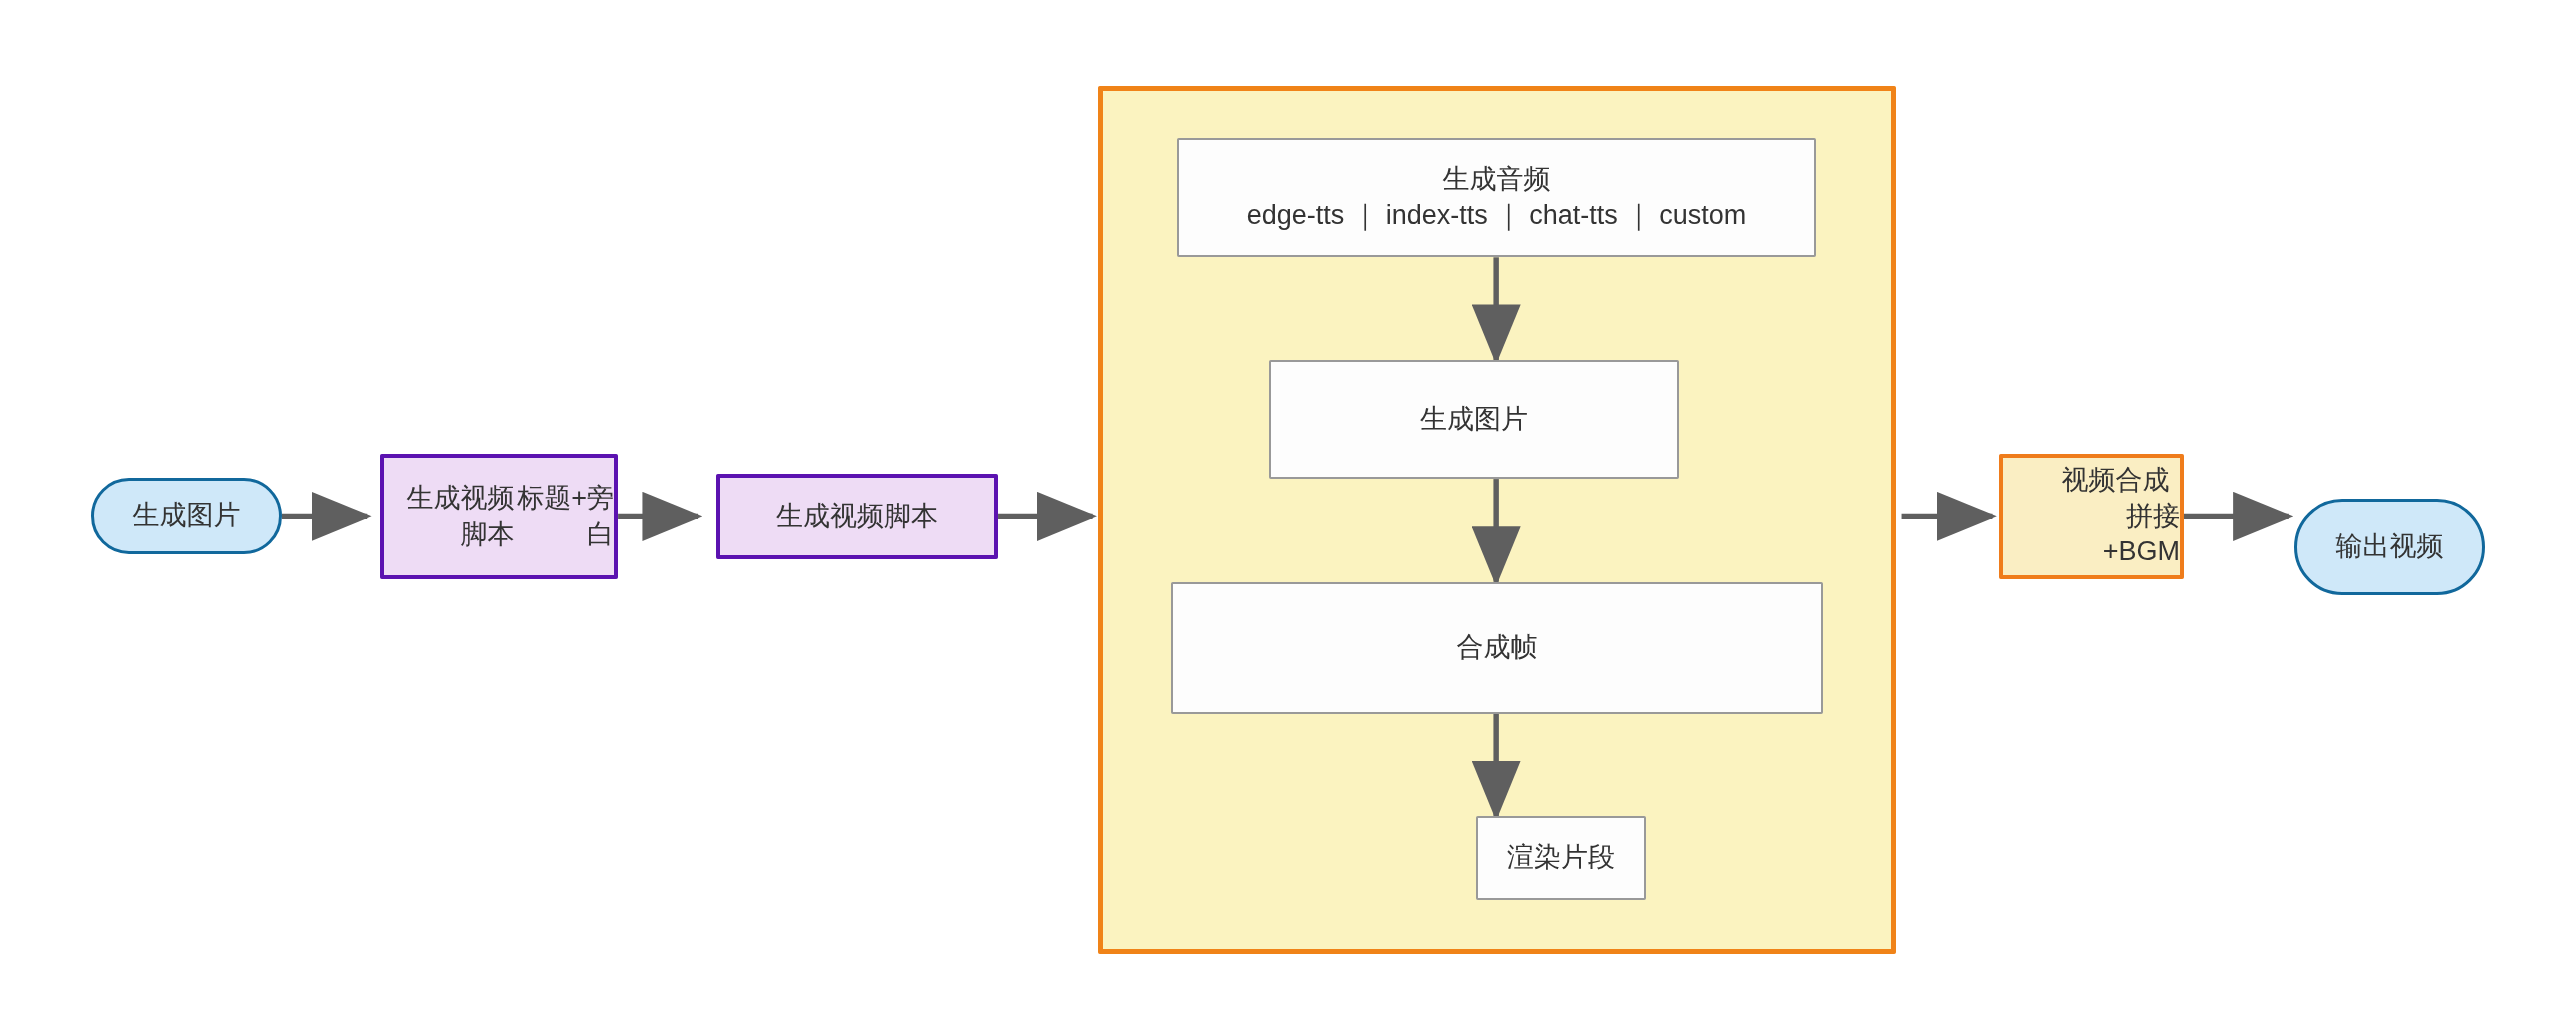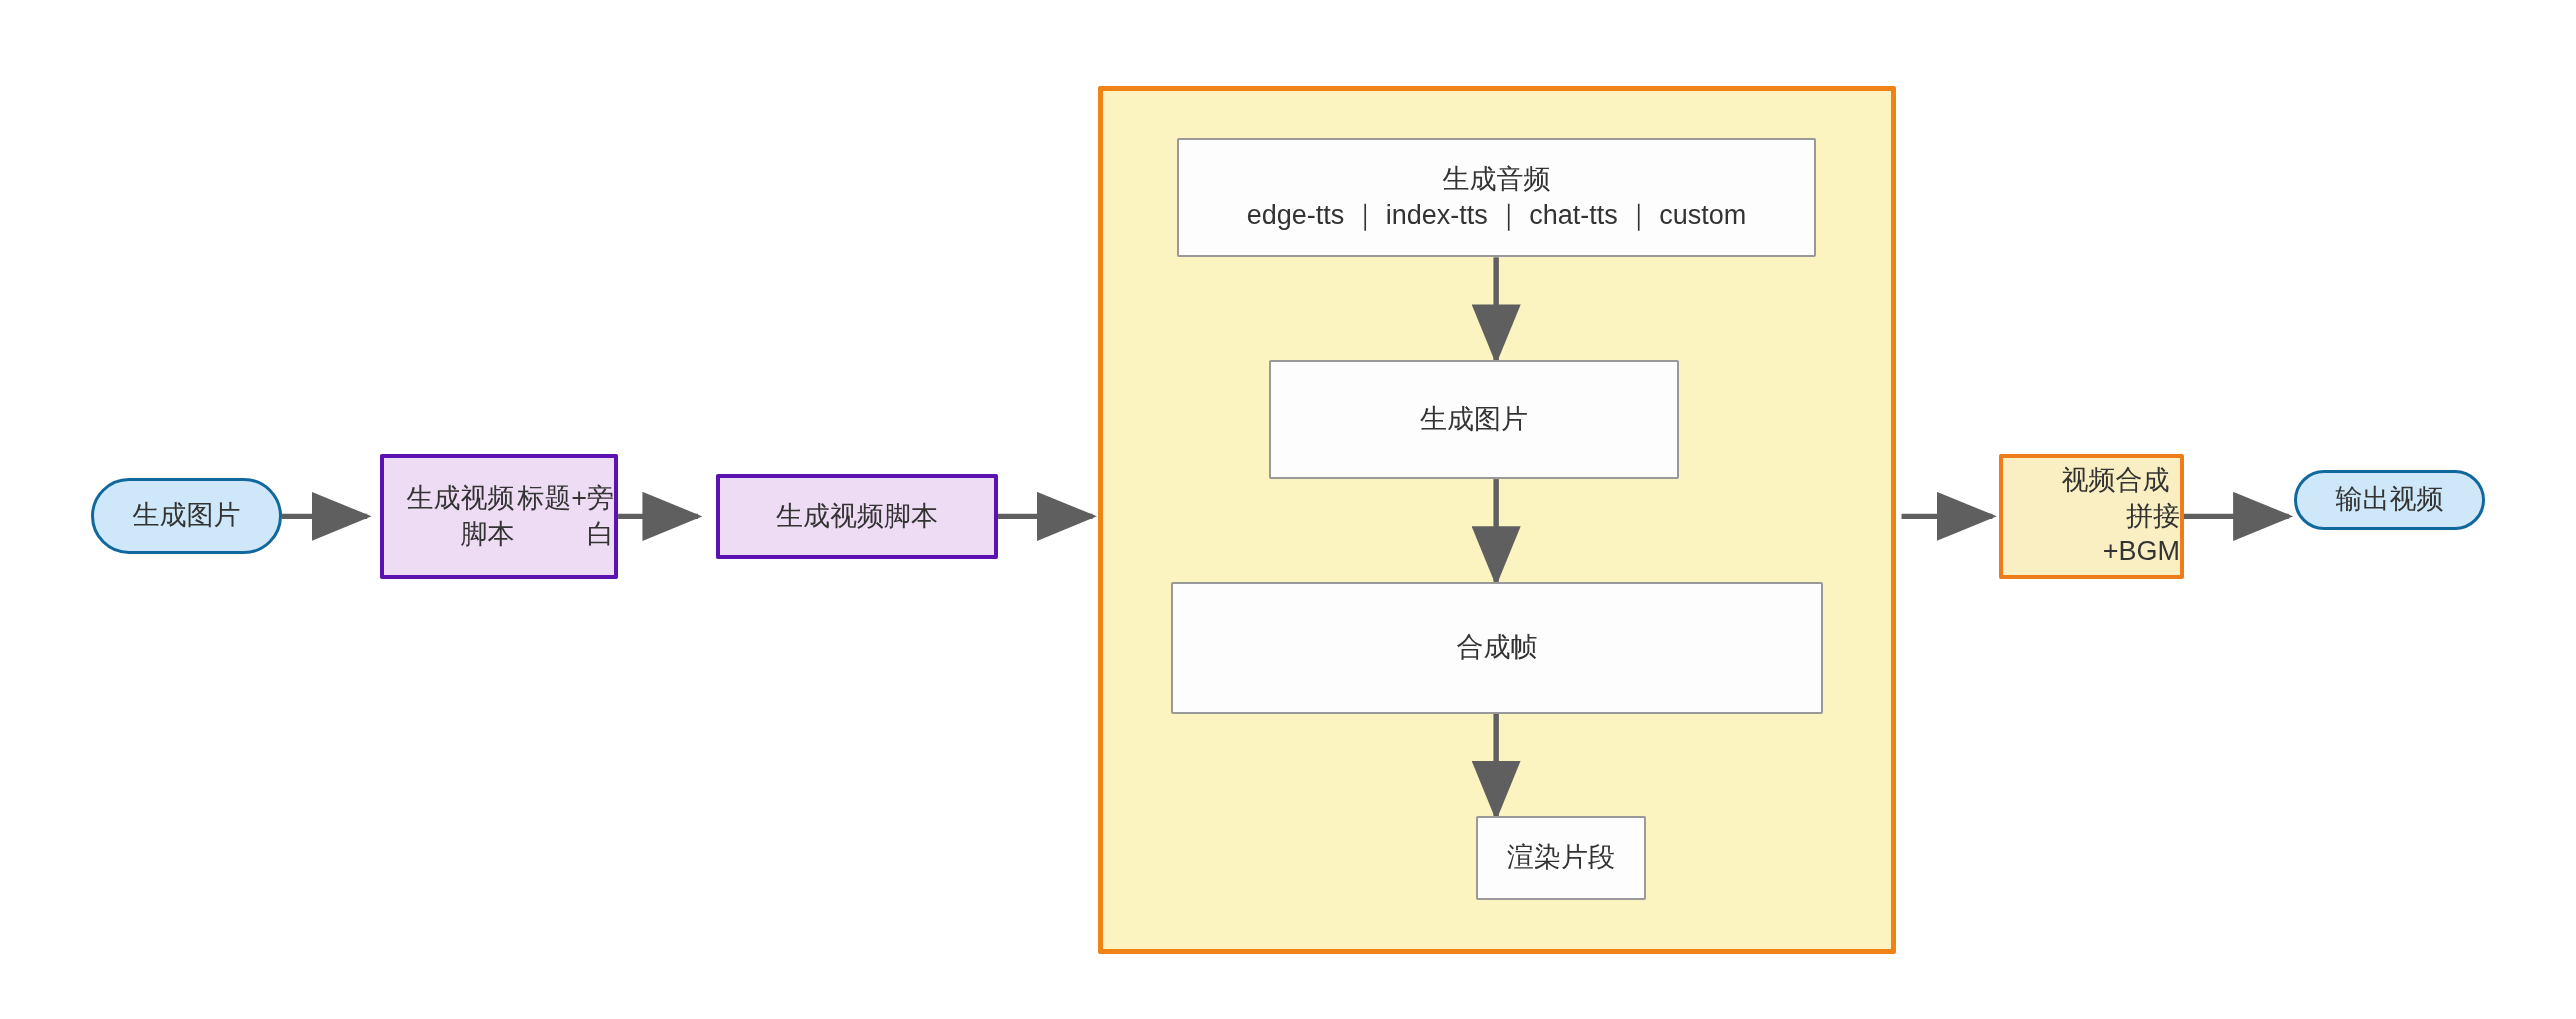--- a/index.html
+++ b/index.html
@@ -140,18 +140,18 @@
 
   <div class="node node-plain" style="left:1476px; top:816px; width:170px; height:84px;">
     <span>渲染片段</span>
   </div>
 
   <div class="node node-orange" style="left:1999px; top:454px; width:185px; height:125px; flex-direction:column;padding-left:48px;">
     <span class="line1">视频合成</span>
     <span class="line2">拼接+BGM</span>
   </div>
 
-  <div class="node node-stadium" style="left:2294px; top:470px; width:191px; height:60px;">
+  <div class="node node-stadium" style="left:2294px; top:499px; width:191px; height:96px;">
     <span>输出视频</span>
   </div>
 
 </div>
 
 
 </body></html>

